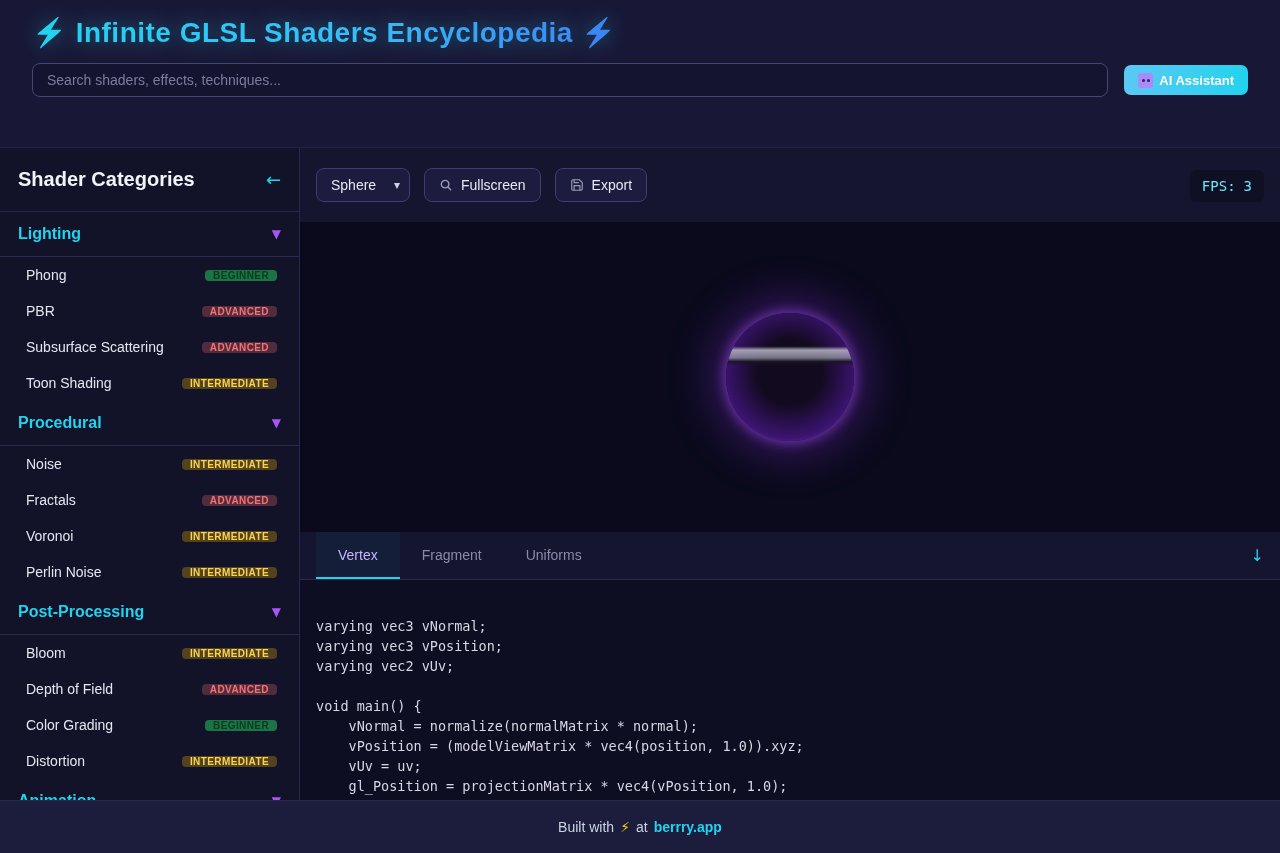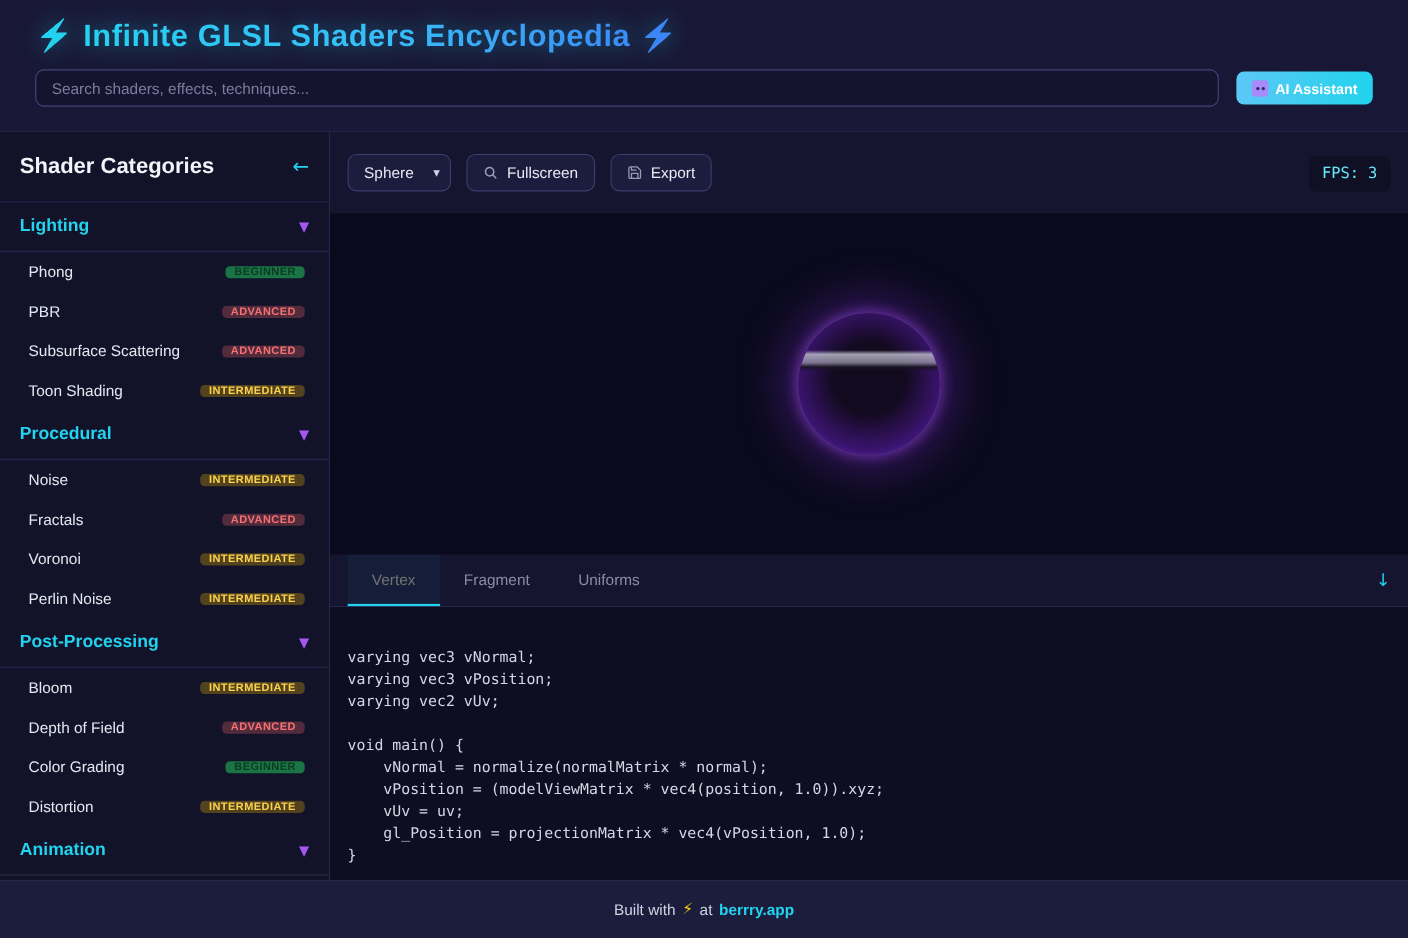--- a/index.html
+++ b/index.html
@@ -6,21 +6,21 @@
   html,body { width:1280px; height:853px; overflow:hidden; }
   body {
     background:#12122b;
     font-family:"Liberation Sans", sans-serif;
     color:#e2e8f0;
     display:flex; flex-direction:column;
   }
 
   
   .header {
-    height:120px; background:#181836; padding:16px 32px 0 32px;
+    height:148px; background:#181836; padding:16px 32px 0 32px;
     border-bottom:1px solid #23234a; flex:0 0 auto;
   }
   .app-title {
     font-size:28px; font-weight:bold; letter-spacing:0.5px;
     background:linear-gradient(90deg,#22d3ee 0%,#38bdf8 55%,#3b82f6 100%);
     -webkit-background-clip:text; background-clip:text; color:transparent;
     filter:drop-shadow(0 0 10px rgba(34,211,238,0.45));
     display:inline-block; margin-bottom:14px;
   }
   .search-row { display:flex; align-items:center; gap:16px;justify-content:center; }
@@ -124,21 +124,21 @@
 
   .tabbar {
     display:flex; align-items:stretch; background:#15152f;
     border-bottom:1px solid #2a2a4e; flex:0 0 auto; padding:0 16px; height:48px;
   }
   .tab {
     background:none; border:none; color:#8b8ba8; font-size:14px; cursor:pointer;
     padding:0 22px; border-bottom:2px solid transparent;
     font-family:"Liberation Sans", sans-serif;
   }
-  .tab.active { color:#737373; border-bottom-color:#22d3ee; background:rgba(34,211,238,0.05); }
+  .tab.active { color:#c4b5fd; border-bottom-color:#22d3ee; background:rgba(34,211,238,0.05); }
   .editor-collapse {
     margin-left:auto; align-self:center; background:none; border:none;
     color:#22d3ee; font-size:16px; cursor:pointer; font-family:"DejaVu Sans",sans-serif;
   }
 
   .code-area { flex:1 1 auto; background:#0e0e22; overflow:auto; }
   .code {
     padding:36px 16px 16px 16px; font-family:"DejaVu Sans Mono", monospace;
     font-size:13.5px; line-height:20px; color:#d6d6e4; white-space:pre;
   }

